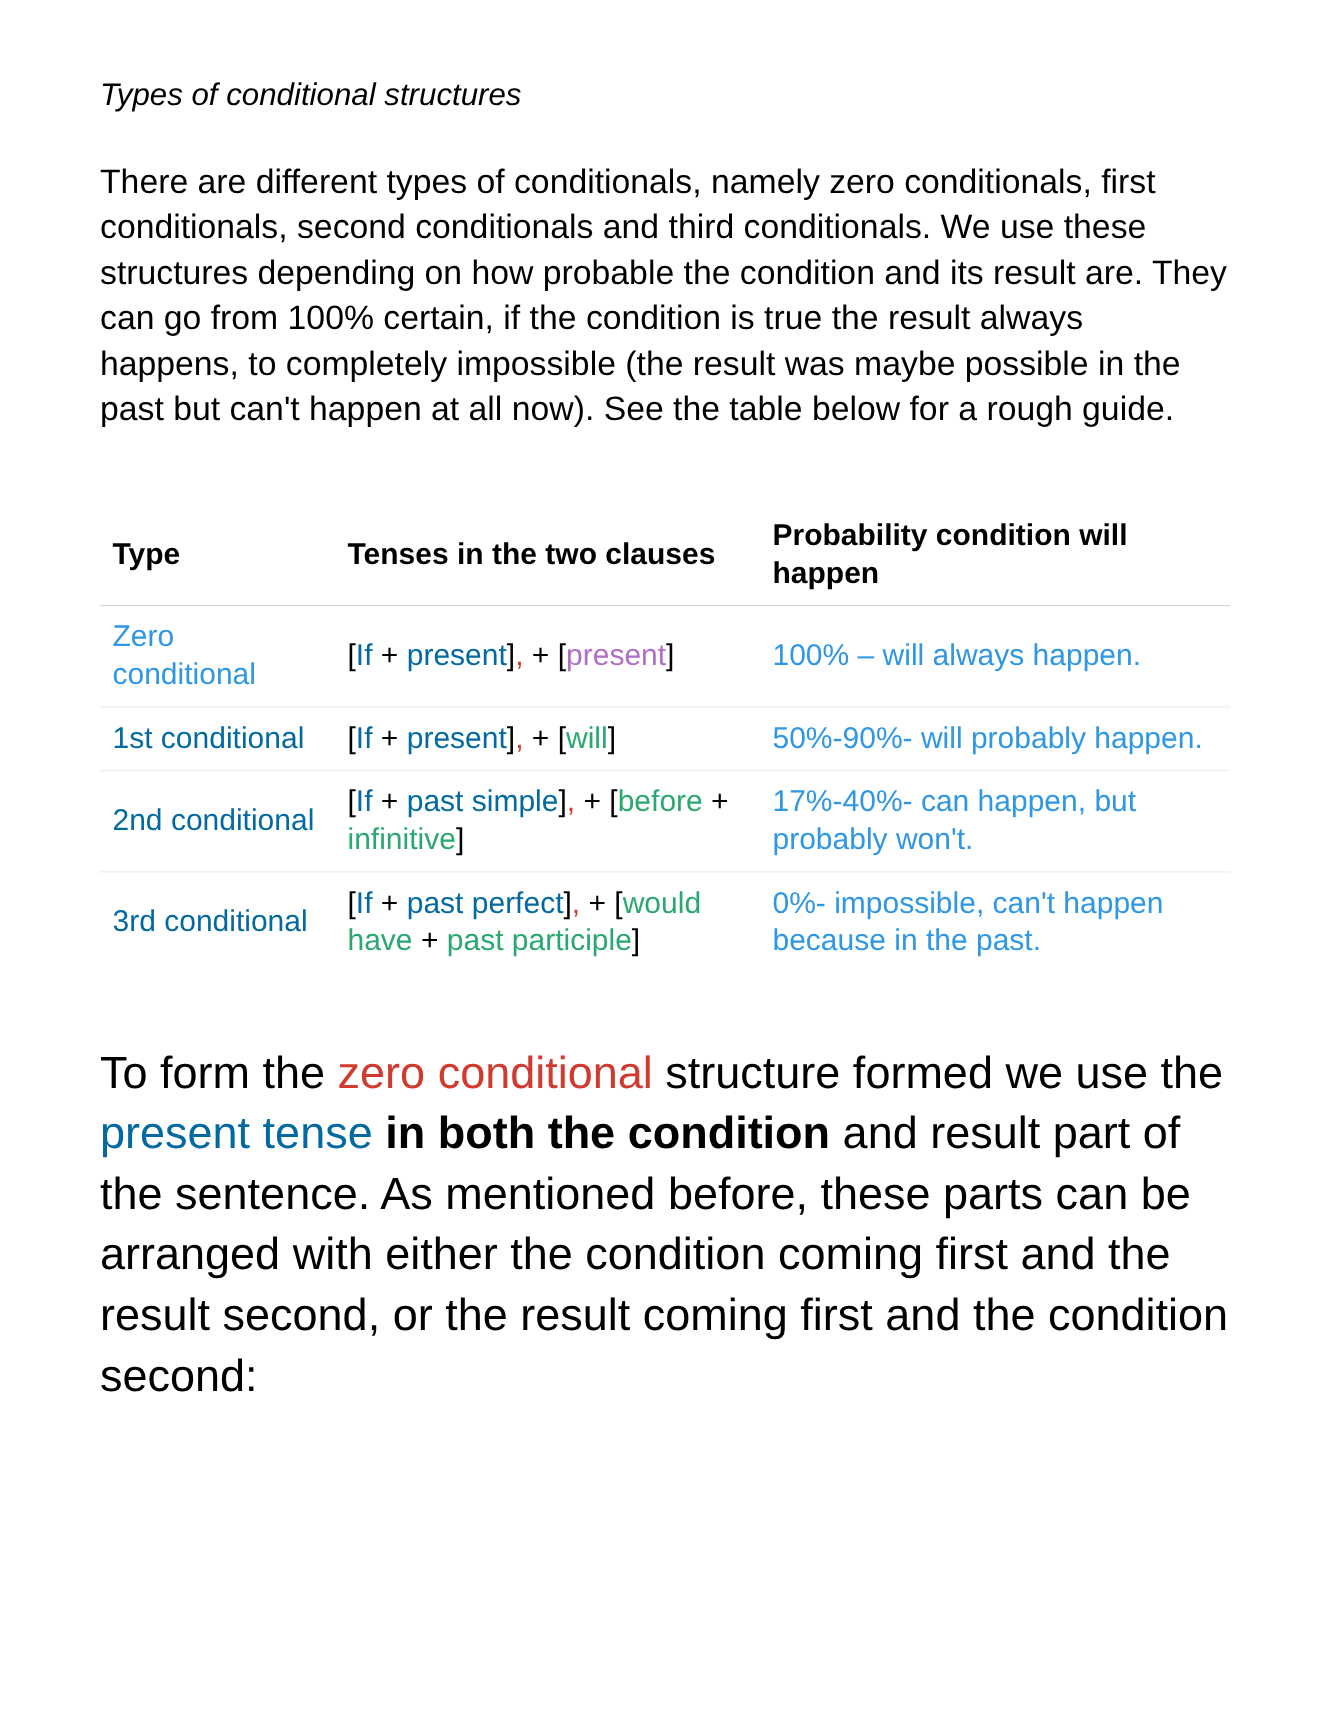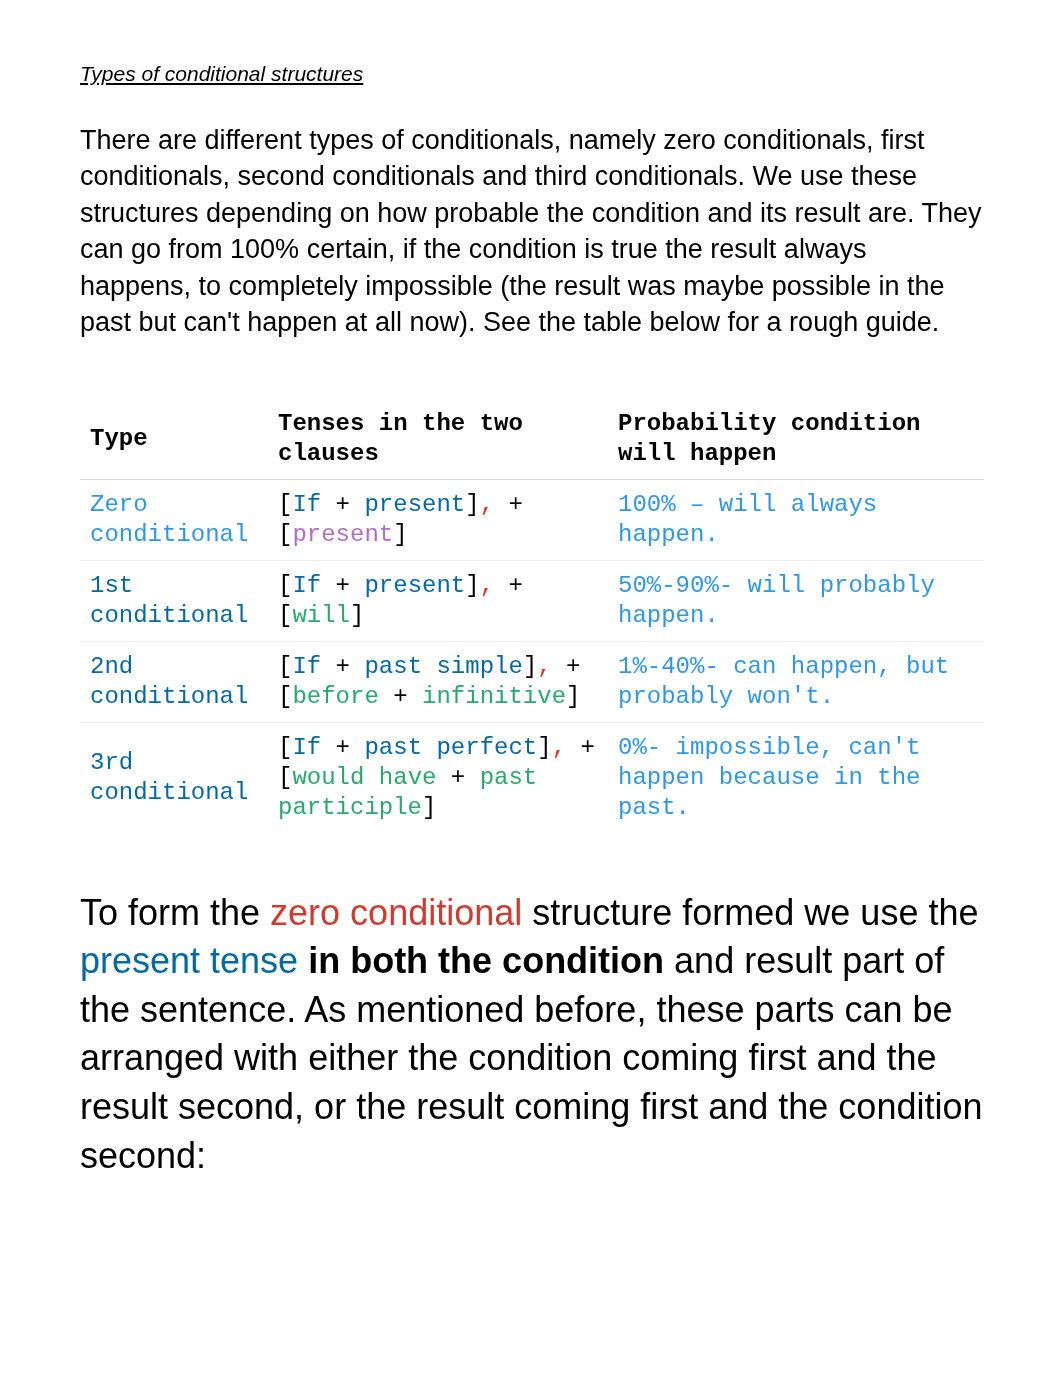--- a/index.html
+++ b/index.html
@@ -8,34 +8,33 @@
     background: #ffffff;
     width: 1062px;
   }
   .page {
     padding: 62px 78px 200px 80px;
     font-family: "Optima", "Candara", "Segoe UI", "Helvetica Neue", Arial, sans-serif;
     color: #000000;
   }
   .heading {
     font-style: italic;
-    font-size: 21px;
+    font-size: 25px;
     margin: 0 0 36px 0;
     font-weight: 500;
-    text-decoration: underline;
   }
   .intro {
     font-size: 27px;
     line-height: 1.35;
     margin: 0 0 58px 0;
   }
   table {
     border-collapse: collapse;
     width: 100%;
-    font-family: Liberation Mono, monospace;
+    font-family: Liberation Sans, sans-serif;
   }
   th, td {
     text-align: left;
     vertical-align: middle;
     padding: 10px 10px;
     font-size: 24px;
     line-height: 1.25;
   }
   th {
     color: #000;
@@ -94,21 +93,21 @@
           <span>[</span><span class="c-orange">If</span><span> + </span><span class="c-orange">present</span><span>]</span><span class="c-red">, </span><span>+ [</span><span class="c-green">will</span><span>]</span>
         </td>
         <td class="c-blue">50%-90%- will probably happen.</td>
       </tr>
 
       <tr class="datarow">
         <td class="c-orange">2nd conditional</td>
         <td>
           <span>[</span><span class="c-orange">If</span><span> + </span><span class="c-orange">past simple</span><span>]</span><span class="c-red">, </span><span>+ [</span><span class="c-green">before</span><span> + </span><span class="c-green">infinitive</span><span>]</span>
         </td>
-        <td class="c-blue">1%-40%- can happen, but probably won't.</td>
+        <td class="c-blue">17%-40%- can happen, but probably won't.</td>
       </tr>
 
       <tr class="datarow">
         <td class="c-orange">3rd conditional</td>
         <td>
           <span>[</span><span class="c-orange">If</span><span> + </span><span class="c-orange">past perfect</span><span>]</span><span class="c-red">, </span><span>+ [</span><span class="c-green">would have</span><span> + </span><span class="c-green">past participle</span><span>]</span>
         </td>
         <td class="c-blue">0%- impossible, can't happen because in the past.</td>
       </tr>
     </tbody>

